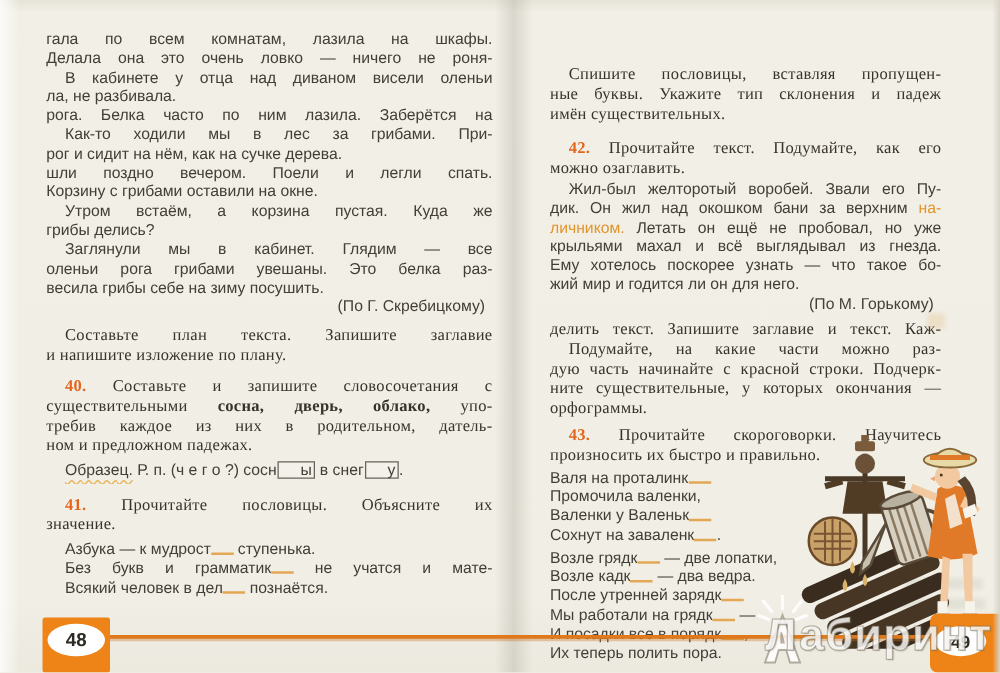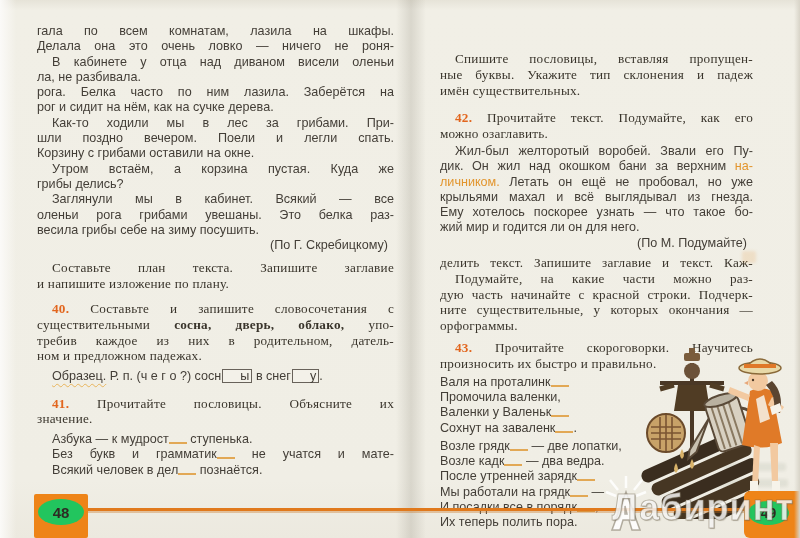--- a/index.html
+++ b/index.html
@@ -45,21 +45,21 @@
   .sec-tw1{margin-top:3px;}
   .sec-tw2{margin-top:3px;}
   .tw .ln{white-space:nowrap;}
 
   
   .rule{position:absolute;left:86px;top:508px;width:660px;height:3px;background:#e0791c;
         border-radius:2px;box-shadow:0 2px 0 rgba(201,111,26,.35);}
   .badge{position:absolute;background:#ee8418;}
   .badge-left{left:34px;top:494px;width:54px;height:44px;border-radius:2px;}
   .badge-right{left:744px;top:491px;width:64px;height:47px;border-radius:6px;}
-  .oval{position:absolute;background:#22c55e;border-radius:50%;display:flex;
+  .oval{position:absolute;background:#ffffff;border-radius:50%;display:flex;
         align-items:center;justify-content:center;font:bold 15px/1 "Liberation Sans",sans-serif;color:#2e2a24;}
   .badge-left .oval{left:4px;top:5px;width:46px;height:26px;}
   .badge-right .oval{left:4px;top:10px;width:41px;height:24px;font-size:14px;}
 
   
   .illo{position:absolute;left:214px;top:318px;width:162px;height:178px;}
 
   
   .ghost{position:absolute;background:rgba(120,130,105,.12);filter:blur(1.5px);border-radius:2px;}
 
@@ -77,27 +77,27 @@
   <div class="gutter"></div>
 
   <div class="page page-left">
     <div class="content">
       <div>
         <div class="ln j">гала по всем комнатам, лазила на шкафы.</div>
         <div class="ln j">Делала она это очень ловко — ничего не роня-</div>
         <div class="ln j ind">В кабинете у отца над диваном висели оленьи</div>
         <div class="ln">ла, не разбивала.</div>
         <div class="ln j">рога. Белка часто по ним лазила. Заберётся на</div>
+        <div class="ln j ind">Как-то ходили мы в лес за грибами. При-</div>
         <div class="ln">рог и сидит на нём, как на сучке дерева.</div>
-        <div class="ln j ind">Как-то ходили мы в лес за грибами. При-</div>
         <div class="ln j">шли поздно вечером. Поели и легли спать.</div>
         <div class="ln">Корзину с грибами оставили на окне.</div>
         <div class="ln j ind">Утром встаём, а корзина пустая. Куда же</div>
         <div class="ln">грибы делись?</div>
-        <div class="ln j ind">Заглянули мы в кабинет. Всякий — все</div>
+        <div class="ln j ind">Заглянули мы в кабинет. Глядим — все</div>
         <div class="ln j">оленьи рога грибами увешаны. Это белка раз-</div>
         <div class="ln">весила грибы себе на зиму посушить.</div>
         <div class="ln rt">(По Г. Скребицкому)</div>
       </div>
 
       <div class="sec-plan">
         <div class="ls j ind">Составьте план текста. Запишите заглавие</div>
         <div class="ls">и напишите изложение по плану.</div>
       </div>
 
@@ -148,21 +148,21 @@
 
       <div class="sec-story">
         <div class="ln j ind">Жил-был желторотый воробей. Звали его Пу-</div>
         <div class="ln j"><span>дик. Он жил над окошком бани за верхним</span>
           <span class="hl">на-</span></div>
         <div class="ln j"><span class="hl">личником.</span>
           <span>Летать он ещё не пробовал, но уже</span></div>
         <div class="ln j">крыльями махал и всё выглядывал из гнезда.</div>
         <div class="ln j">Ему хотелось поскорее узнать — что такое бо-</div>
         <div class="ln">жий мир и годится ли он для него.</div>
-        <div class="ln rt">(По М. Подумайте)</div>
+        <div class="ln rt">(По М. Горькому)</div>
       </div>
 
       <div class="sec-think">
         <div class="ls j">делить текст. Запишите заглавие и текст. Каж-</div>
         <div class="ls j ind">Подумайте, на какие части можно раз-</div>
         <div class="ls j">дую часть начинайте с красной строки. Подчерк-</div>
         <div class="ls j">ните существительные, у которых окончания —</div>
         <div class="ls">орфограммы.</div>
       </div>
 

